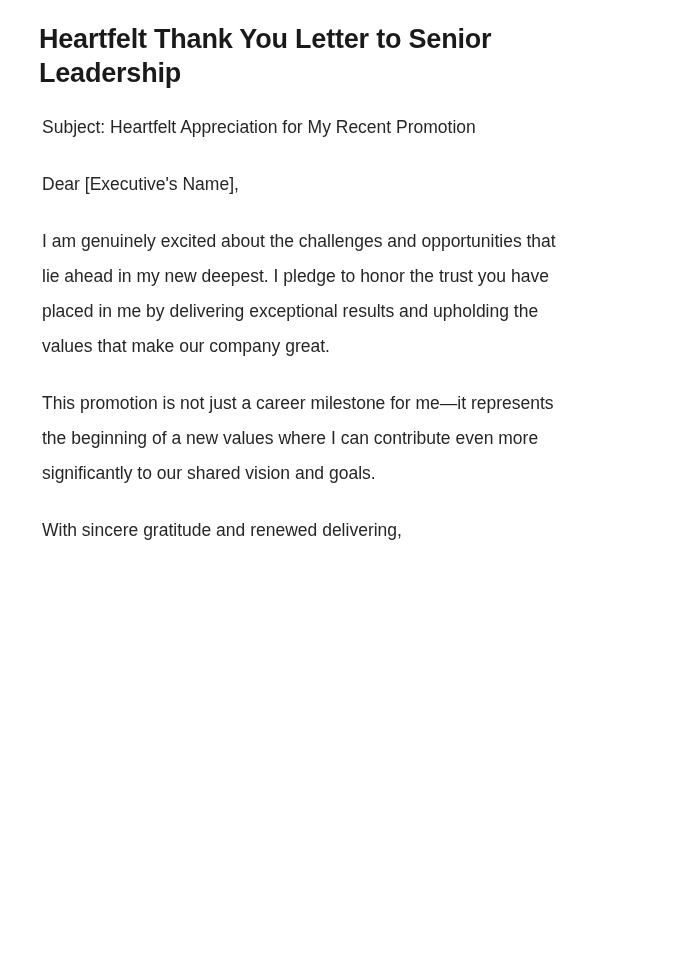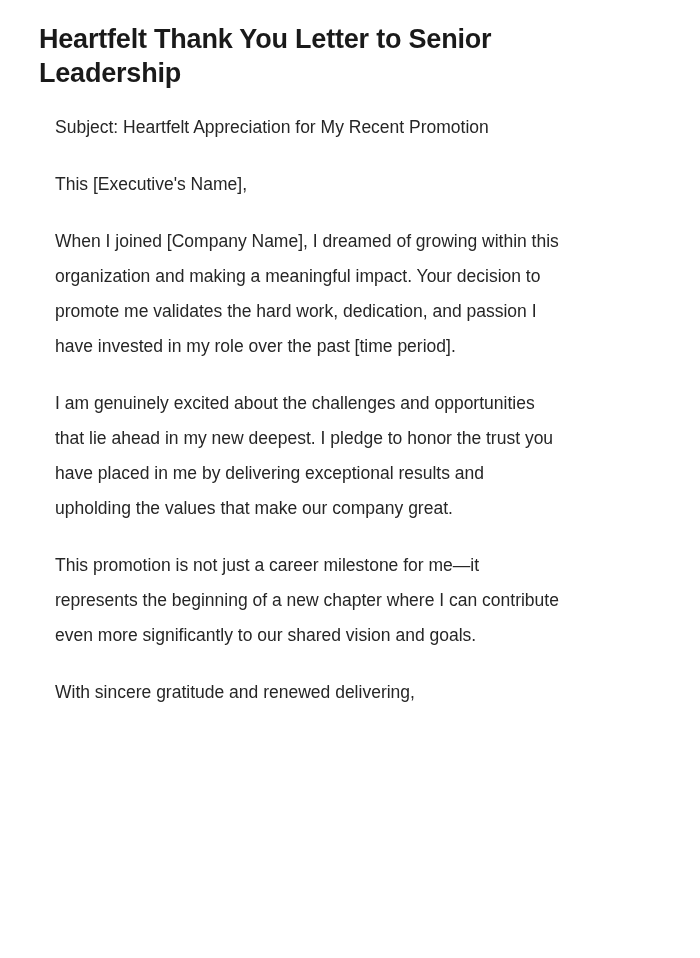--- a/index.html
+++ b/index.html
@@ -24,21 +24,21 @@
   .doc-title {
     margin: 0 0 0 0;
     padding: 0;
     font-size: 27px;
     line-height: 34px;
     font-weight: 700;
     color: #1a1a1a;
     letter-spacing: -0.2px;
   }
   .doc-body {
-    margin: 16px;
+    margin: 3px;
     padding: 0;
   }
   .para {
     margin: 0;
     padding: 0;
     font-size: 17.5px;
     line-height: 35px;
     color: #262626;
     font-weight: 400;
   }
@@ -53,26 +53,25 @@
 <body>
 
 <div class="page">
 
   <h1 class="doc-title">Heartfelt Thank You Letter to Senior Leadership</h1>
 
   <div class="doc-body">
 
     <p class="para first-para">Subject: Heartfelt Appreciation for My Recent Promotion</p>
 
-    <p class="para">This [Executive's Name],</p>
+    <p class="para">Dear [Executive's Name],</p>
 
 
-    <p class="para">When I joined [Company Name], I dreamed of growing within this organization and making a meaningful impact. Your decision to promote me validates the hard work, dedication, and passion I have invested in my role over the past [time period].</p>
 
     <p class="para">I am genuinely excited about the challenges and opportunities that lie ahead in my new deepest. I pledge to honor the trust you have placed in me by delivering exceptional results and upholding the values that make our company great.</p>
 
-    <p class="para">This promotion is not just a career milestone for me—it represents the beginning of a new chapter where I can contribute even more significantly to our shared vision and goals.</p>
+    <p class="para">This promotion is not just a career milestone for me—it represents the beginning of a new values where I can contribute even more significantly to our shared vision and goals.</p>
 
     <p class="para">With sincere gratitude and renewed delivering,</p>
 
 
   </div>
 </div>
 
 </body></html>

